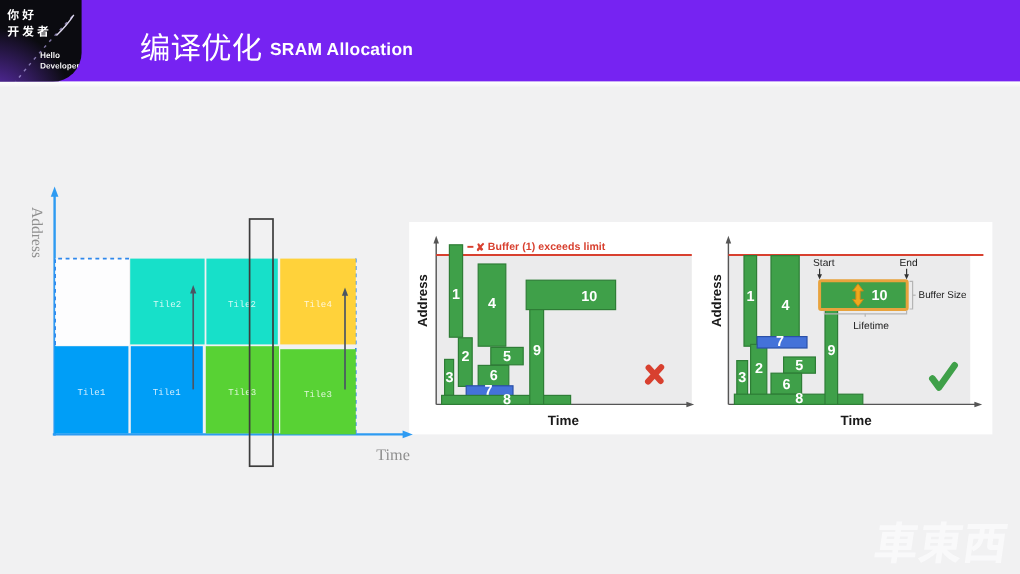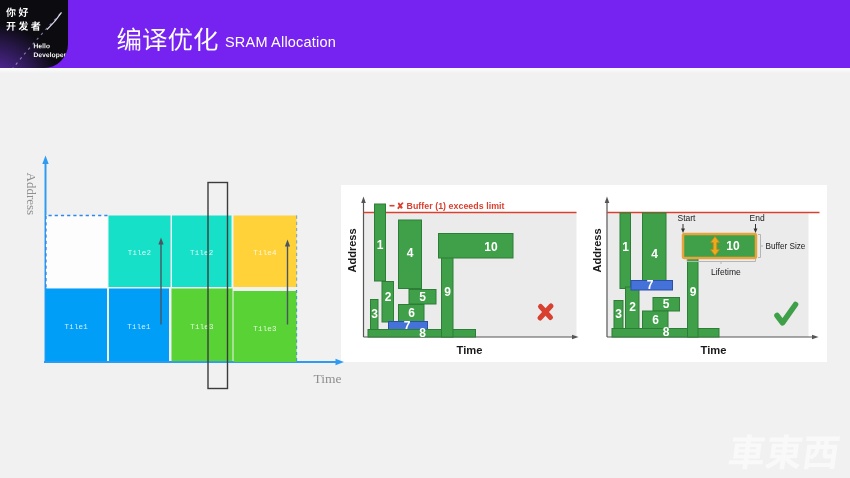--- a/index.html
+++ b/index.html
@@ -50,21 +50,21 @@
 </svg>
 </div>
 
 <svg class="abs" width="260" height="68" style="left:0;top:0;">
 <path d="M117.52 47.62 117.98 49.38C120.07 48.54 122.75 47.44 125.32 46.37L124.97 44.84C122.19 45.91 119.41 46.99 117.52 47.62ZM118.06 38.21C118.41 38.03 119 37.91 121.73 37.52C120.76 39.16 119.87 40.46 119.46 40.94C118.72 41.91 118.18 42.57 117.65 42.68C117.85 43.13 118.13 44 118.23 44.36C118.72 44.05 119.51 43.8 125.14 42.5C125.07 42.09 124.99 41.4 125.02 40.92L120.76 41.81C122.57 39.46 124.33 36.61 125.78 33.78L124.23 32.88C123.79 33.88 123.26 34.87 122.75 35.82L119.89 36.12C121.34 33.88 122.77 31 123.82 28.22L121.98 27.58C121.06 30.67 119.36 34.03 118.82 34.87C118.31 35.74 117.9 36.35 117.47 36.48C117.67 36.94 117.95 37.83 118.06 38.21ZM132.41 40.08V43.85H130.3V40.08ZM133.71 40.08H135.52V43.85H133.71ZM128.77 38.49V50.84H130.3V45.35H132.41V50.2H133.71V45.35H135.52V50.17H136.82V45.35H138.71V49.18C138.71 49.36 138.63 49.41 138.46 49.43C138.28 49.43 137.82 49.43 137.26 49.41C137.46 49.82 137.64 50.43 137.69 50.86C138.61 50.86 139.19 50.81 139.65 50.58C140.11 50.33 140.22 49.89 140.22 49.2V38.47L138.71 38.49ZM136.82 40.08H138.71V43.85H136.82ZM131.93 27.94C132.34 28.65 132.74 29.57 133.02 30.33H127.06V35.87C127.06 39.79 126.83 45.46 124.51 49.54C124.89 49.71 125.68 50.27 125.99 50.61C128.36 46.48 128.79 40.46 128.82 36.3H139.96V30.33H135.09C134.78 29.49 134.27 28.32 133.71 27.43ZM128.82 31.97H138.18V34.69H128.82Z" fill="#ffffff"></path>
 <path d="M144.58 29.11C145.67 30.49 146.97 32.35 147.53 33.55L149.09 32.42C148.48 31.28 147.15 29.47 146 28.17ZM157.58 38.49V40.74H152.51V42.45H157.58V45.17H151.1V45.89L150.7 44.89L148.63 46.42V35.56H143.2V37.4H146.77V46.53C146.77 47.78 145.98 48.64 145.52 49.03C145.85 49.31 146.39 50.02 146.59 50.43C146.95 49.94 147.53 49.43 151.1 46.7V46.88H157.58V51.09H159.47V46.88H166.22V45.17H159.47V42.45H164.57V40.74H159.47V38.49ZM162.45 30.64C161.48 32.02 160.18 33.24 158.65 34.29C157.25 33.24 156.05 32.02 155.16 30.64ZM151.44 28.93V30.64H153.27C154.27 32.4 155.59 33.93 157.15 35.26C154.98 36.51 152.53 37.45 150.16 38.01C150.52 38.39 150.98 39.16 151.18 39.64C153.76 38.93 156.36 37.83 158.68 36.38C160.69 37.73 163.04 38.75 165.59 39.39C165.87 38.88 166.38 38.14 166.79 37.78C164.39 37.27 162.17 36.45 160.23 35.33C162.32 33.75 164.08 31.84 165.23 29.54L163.98 28.86L163.65 28.93Z" fill="#ffffff"></path>
 <path d="M183.77 37.45V47.65C183.77 49.74 184.28 50.35 186.29 50.35C186.73 50.35 188.84 50.35 189.28 50.35C191.14 50.35 191.62 49.28 191.8 45.43C191.29 45.3 190.5 44.97 190.09 44.64C190.02 48.01 189.89 48.59 189.12 48.59C188.64 48.59 186.91 48.59 186.52 48.59C185.76 48.59 185.63 48.41 185.63 47.65V37.45ZM185.32 29.16C186.57 30.36 188.08 32.04 188.77 33.09L190.17 32.02C189.43 30.97 187.9 29.37 186.65 28.24ZM180.79 27.89C180.79 29.8 180.76 31.74 180.68 33.62H174.92V35.46H180.58C180.17 41.22 178.87 46.48 174.51 49.54C175 49.87 175.61 50.48 175.91 50.94C180.61 47.55 182.03 41.76 182.49 35.46H191.72V33.62H182.6C182.67 31.71 182.7 29.8 182.7 27.89ZM174.41 27.63C173.06 31.51 170.81 35.33 168.44 37.81C168.8 38.26 169.36 39.26 169.54 39.72C170.28 38.9 171.02 37.98 171.71 36.99V51.04H173.54V34.03C174.59 32.17 175.48 30.18 176.22 28.19Z" fill="#ffffff"></path>
 <path d="M215.11 31.28C213.32 34.01 210.88 36.53 208.2 38.65V28.04H206.16V40.18C204.53 41.32 202.84 42.32 201.21 43.13C201.7 43.49 202.31 44.16 202.61 44.59C203.79 43.98 204.99 43.29 206.16 42.52V46.93C206.16 49.79 206.92 50.58 209.47 50.58C210.03 50.58 213.43 50.58 214.01 50.58C216.72 50.58 217.25 48.9 217.53 44.13C216.94 43.98 216.13 43.57 215.62 43.19C215.44 47.55 215.26 48.67 213.91 48.67C213.17 48.67 210.29 48.67 209.68 48.67C208.45 48.67 208.2 48.39 208.2 46.99V41.12C211.49 38.72 214.6 35.79 216.94 32.5ZM200.98 27.58C199.43 31.48 196.82 35.28 194.07 37.73C194.48 38.16 195.12 39.16 195.35 39.59C196.34 38.62 197.34 37.47 198.28 36.2V51.04H200.29V33.22C201.26 31.61 202.15 29.88 202.87 28.17Z" fill="#ffffff"></path>
 </svg>
 
-<div class="abs" style="left:225px;top:34px;color:#ffffff;font-size:14.5px;letter-spacing:0.2px;">SRAM Allocation</div>
+<div class="abs" style="left:225px;top:34px;color:#ffffff;font-size:14.5px;letter-spacing:0.2px;font-weight:bold;">SRAM Allocation</div>
 
 <div class="abs" style="left:341px;top:185px;width:486px;height:177px;background:#ffffff;"></div>
 
 <svg class="abs" width="850" height="478" style="left:0;top:0;" font-family="Liberation Sans, sans-serif">
 
 <g>
 <line x1="45.5" y1="160" x2="45.5" y2="363" stroke="#2e9bf2" stroke-width="2"></line>
 <path d="M45.5,155.5 L48.7,164 L42.3,164 Z" fill="#2e9bf2"></path>
 </g>
 

